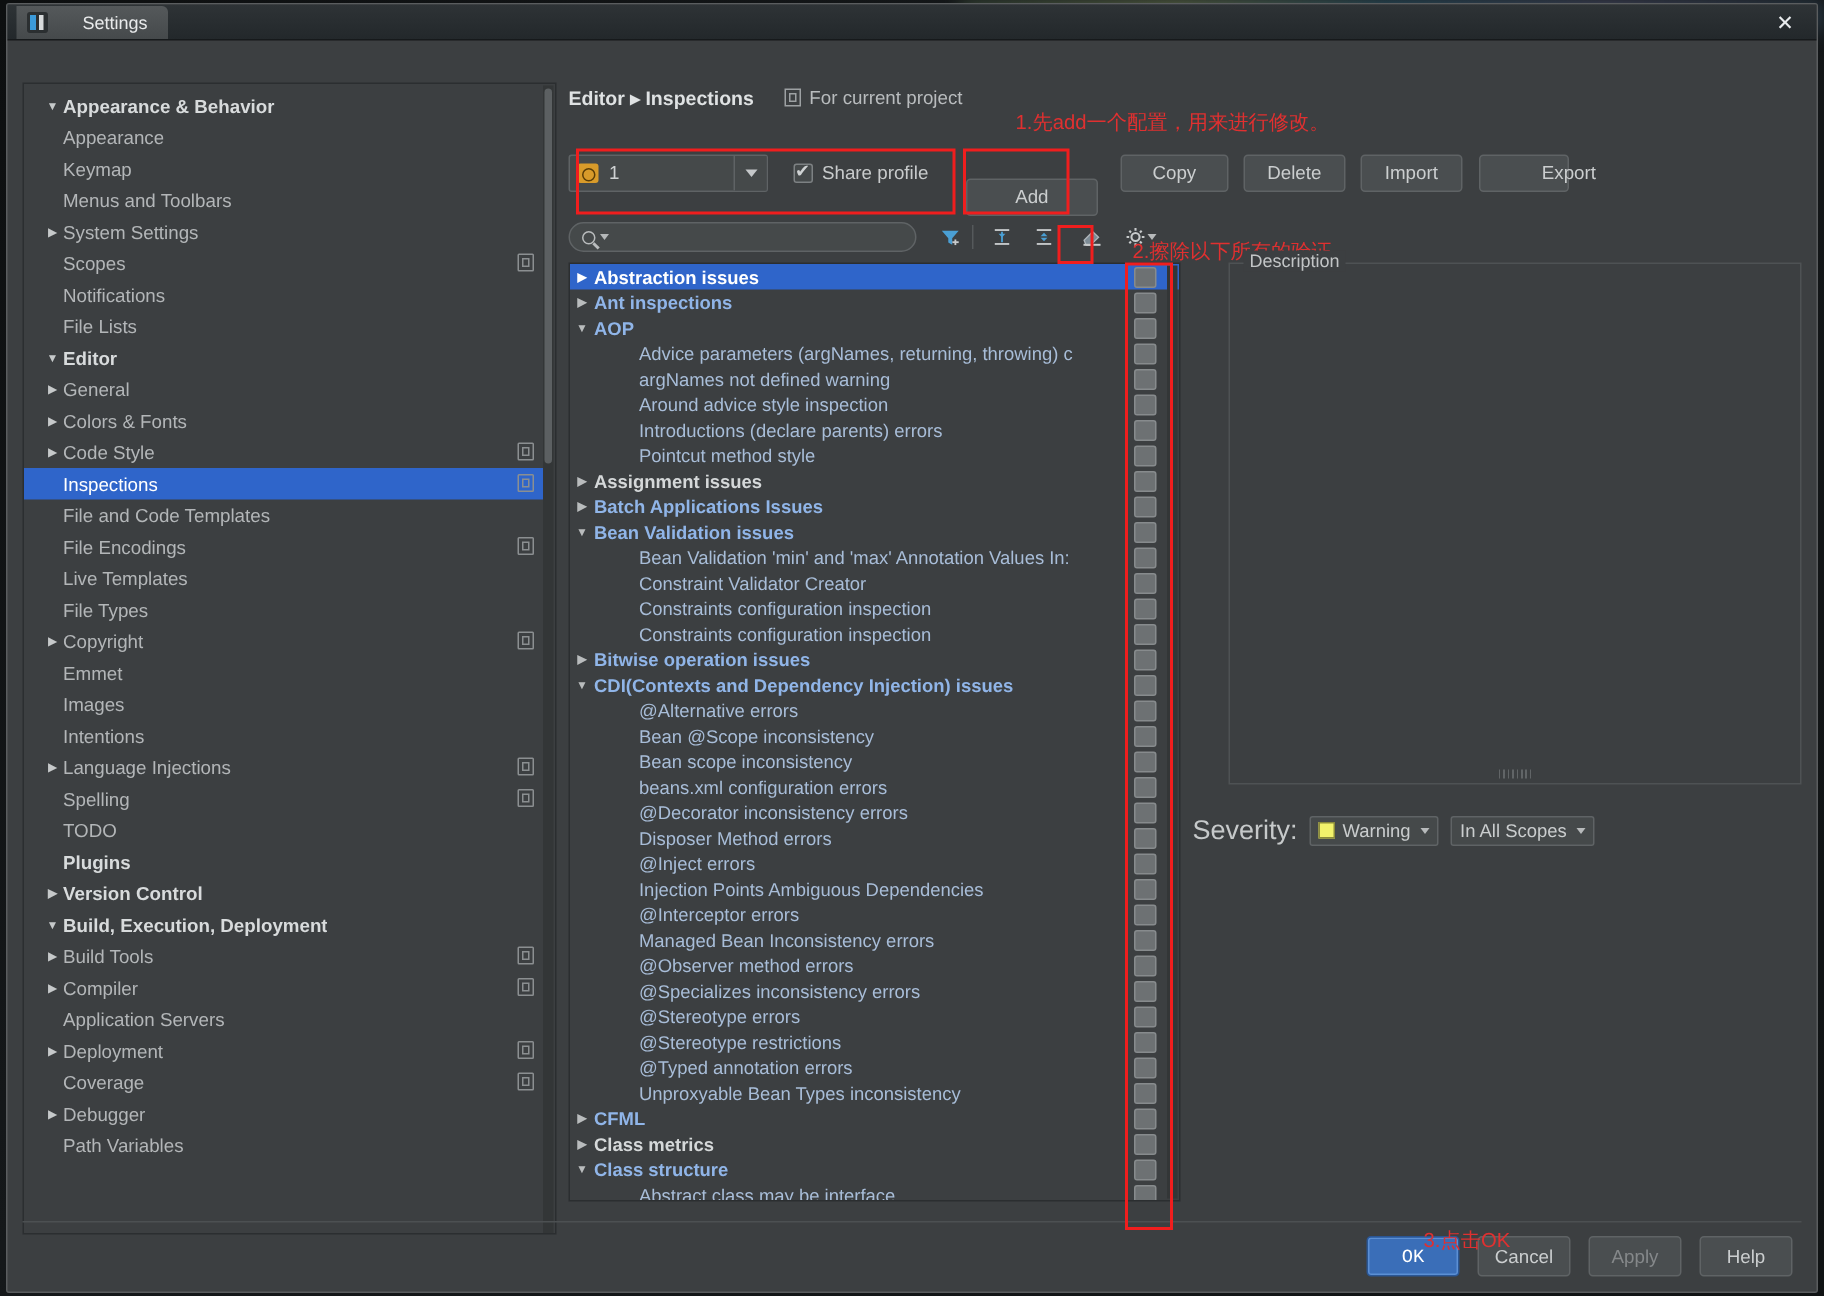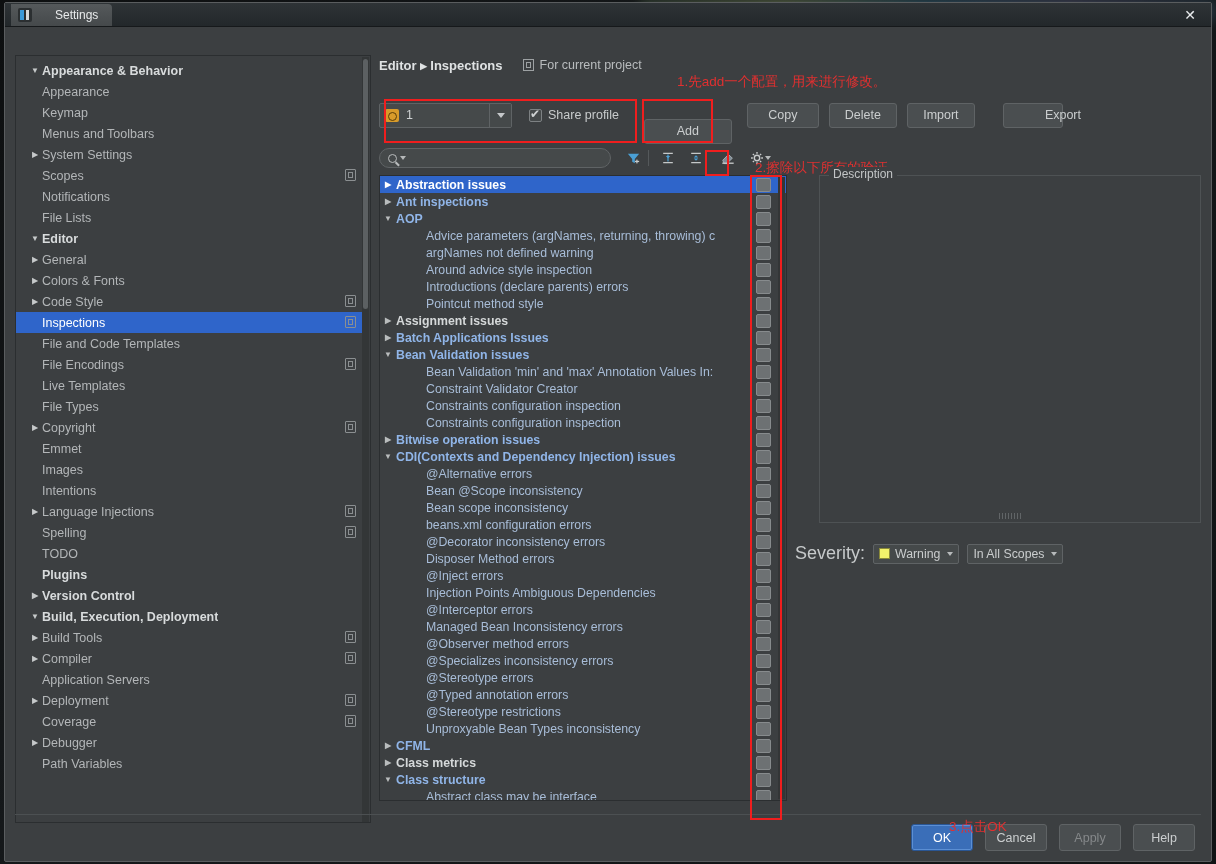--- a/index.html
+++ b/index.html
@@ -286,20 +286,21 @@
   }
   .fbtn {
     width: 62px; height: 27px; border-radius: 3px;
     background: #4a4e50; border: 1px solid #5f6365;
     color: #cbcecf; font-size: 12.5px; cursor: pointer;
     font-family: "Liberation Sans", sans-serif;
   }
   .fbtn.primary {
     background: #3a6eb8; border: 1px solid #2a5694; color: #ffffff;
     box-shadow: 0 0 0 1px #5b8fd4 inset;
+    font-family: Liberation Mono, monospace;
   }
   .fbtn.dim { color: #85888a; }
   .footer-sep {
     position: absolute; left: 10px; right: 10px; bottom: 48px; height: 1px;
     background: #4c5052;
   }
 
   
   .anno { position: absolute; color: #e03030; font-size: 13.5px; white-space: nowrap; }
   .rbox { position: absolute; border: 2px solid #f01e1e; pointer-events: none; }
@@ -503,21 +504,21 @@
 
           <label class="share">
             <span class="cbx on"></span>
             <span>Share profile</span>
           </label>
 
           <button class="btn" style="margin-left:25px;width:88px;margin-top:32px;">Add</button>
           <button class="btn" style="margin-left:15px;width:72px;">Copy</button>
           <button class="btn" style="margin-left:10px;width:68px;">Delete</button>
           <button class="btn" style="margin-left:10px;width:68px;">Import</button>
-          <button class="btn" style="margin-left:28px;width:52px;padding-left:41px;">Export</button>
+          <button class="btn" style="margin-left:11px;width:52px;padding-left:41px;">Export</button>
         </div>
 
         <div class="filterrow">
           <div class="fsearch">
             <span class="mag"></span>
             <span class="dd"></span>
             <input class="search-input" style="font-size: 11px; margin-left: 4px;" type="text" placeholder="">
           </div>
 
           <div class="ticon" style="margin-left:10px;">
@@ -662,24 +663,24 @@
               <div class="irow leaf">
                 <span>@Observer method errors</span>
               </div>
               <div class="irow leaf">
                 <span>@Specializes inconsistency errors</span>
               </div>
               <div class="irow leaf">
                 <span>@Stereotype errors</span>
               </div>
               <div class="irow leaf">
+                <span>@Stereotype restrictions</span>
+              </div>
+              <div class="irow leaf">
                 <span>@Typed annotation errors</span>
-              </div>
-              <div class="irow leaf">
-                <span>@Stereotype restrictions</span>
               </div>
               <div class="irow leaf">
                 <span>Unproxyable Bean Types inconsistency</span>
               </div>
               <div class="irow cat">
                 <span class="tw">▶</span>
                 <span>CFML</span>
               </div>
               <div class="irow cat-plain">
                 <span class="tw">▶</span>

